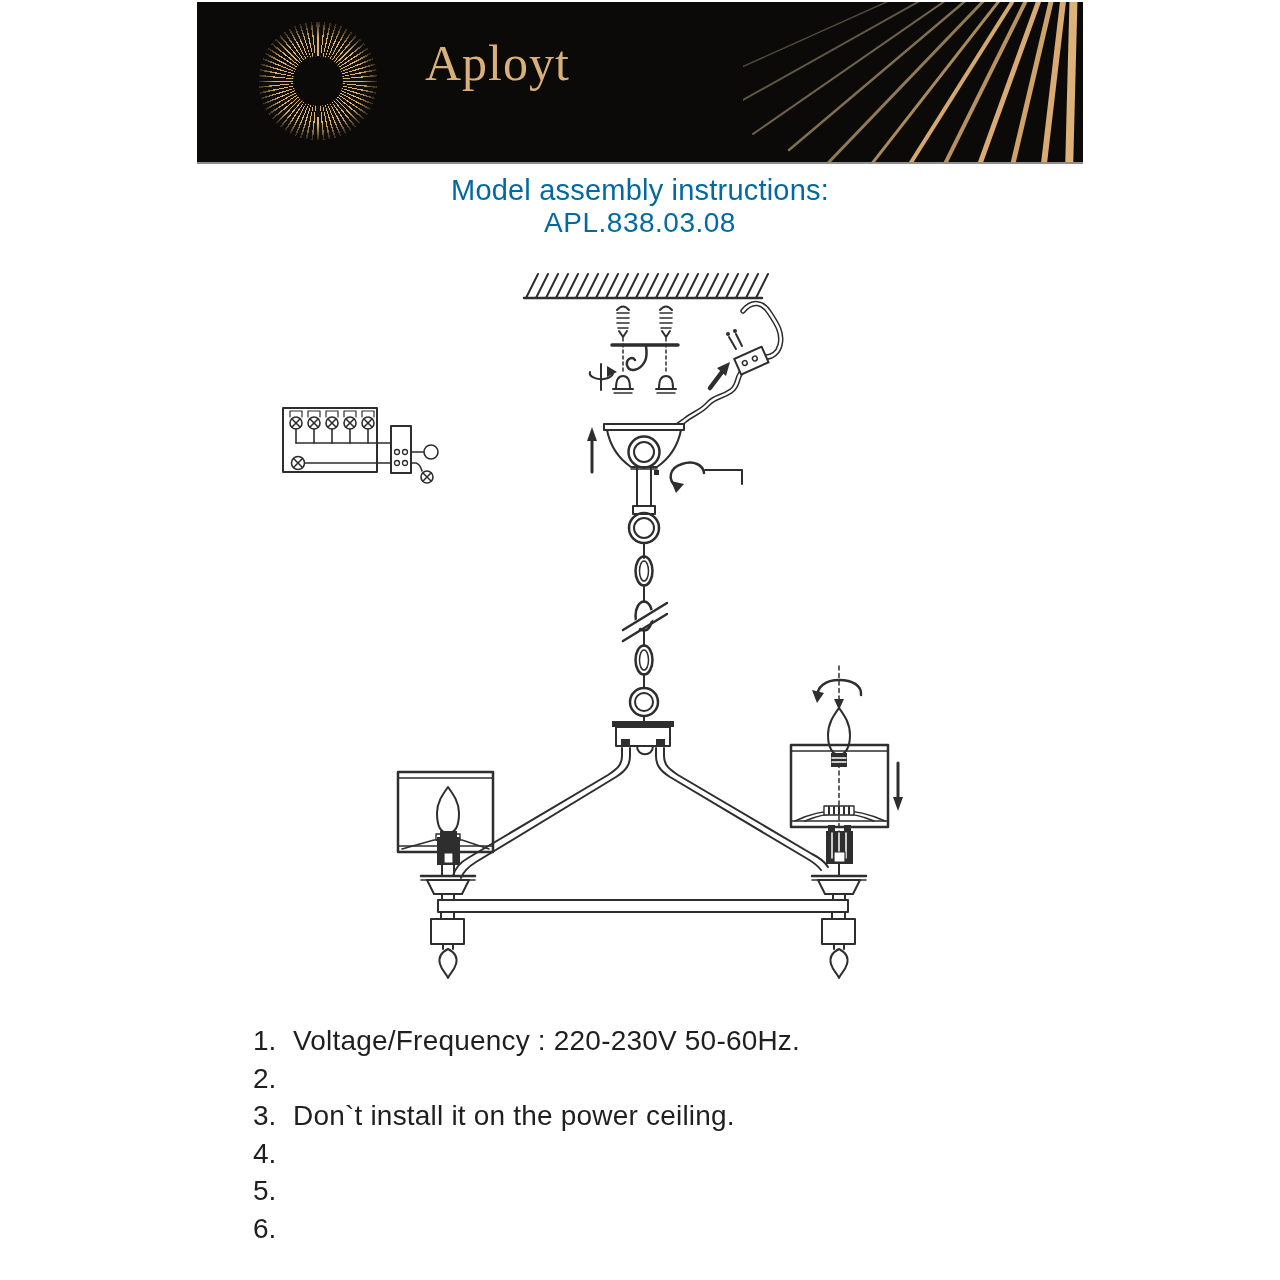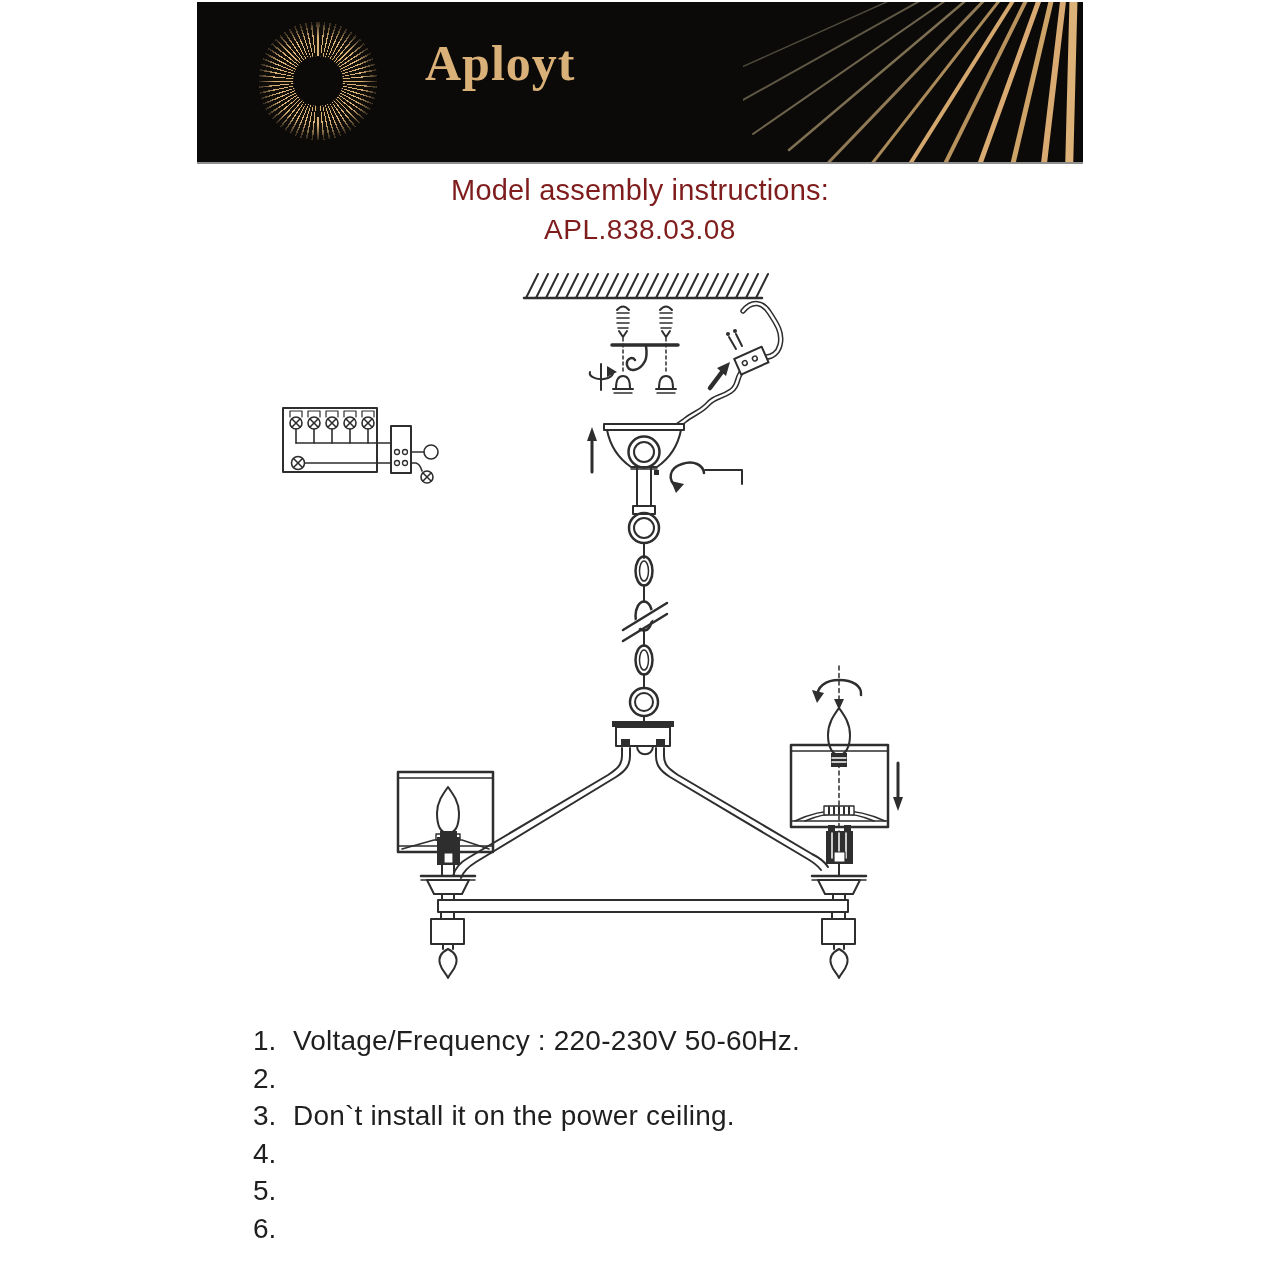--- a/index.html
+++ b/index.html
@@ -18,28 +18,28 @@
   }
   .sunburst::before{
     content:"";position:absolute;inset:0;border-radius:50%;
     background:radial-gradient(circle,rgba(12,10,8,0) 0 52%,#0c0a08 74%);
   }
   .sunburst::after{
     content:"";position:absolute;inset:34px;border-radius:50%;background:#0c0a08;
   }
   .brand{
     position:absolute;left:228px;top:32px;
-    font-family:"Liberation Serif", serif;font-weight:700;
+    font-family:"Liberation Serif", serif;font-weight:400;
     font-size:50px;color:#d9b077;letter-spacing:1px;
   }
   .rays{position:absolute;right:0;top:0;}
   
-  .title-block{position:absolute;left:0;top:174px;width:1280px;text-align:center;color:#7f1d1d;}
+  .title-block{position:absolute;left:0;top:174px;width:1280px;text-align:center;color:#0369a1;}
   .title-line{font-size:29px;letter-spacing:.2px;}
-  .model-line{font-size:28px;margin-top:7px;letter-spacing:.5px;}
+  .model-line{font-size:28px;letter-spacing:.5px;}
   
   .diagram{position:absolute;left:0;top:0;width:1280px;height:1280px;}
   
   .ins-list{position:absolute;left:253px;top:1024px;color:#1f1f1f;font-size:28px;}
   .ins-row{display:flex;height:37.5px;align-items:flex-start;line-height:33px;}
   .ins-num{width:40px;flex:0 0 40px;}
   .ins-text{white-space:nowrap;letter-spacing:.2px;}
 </style>
 </head>
 <body>

